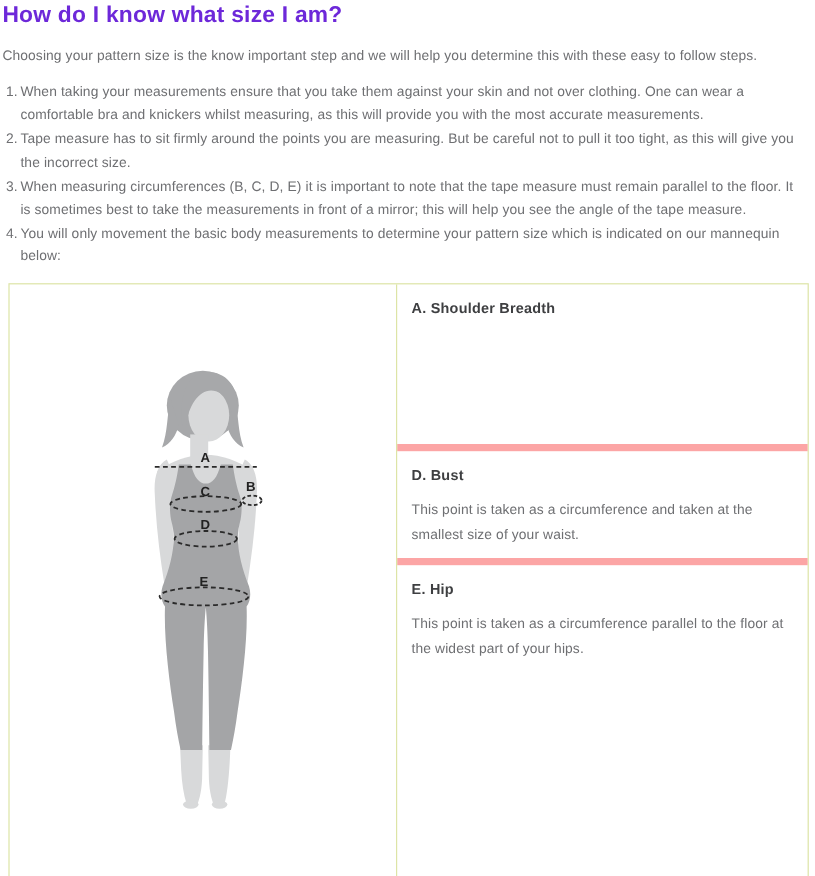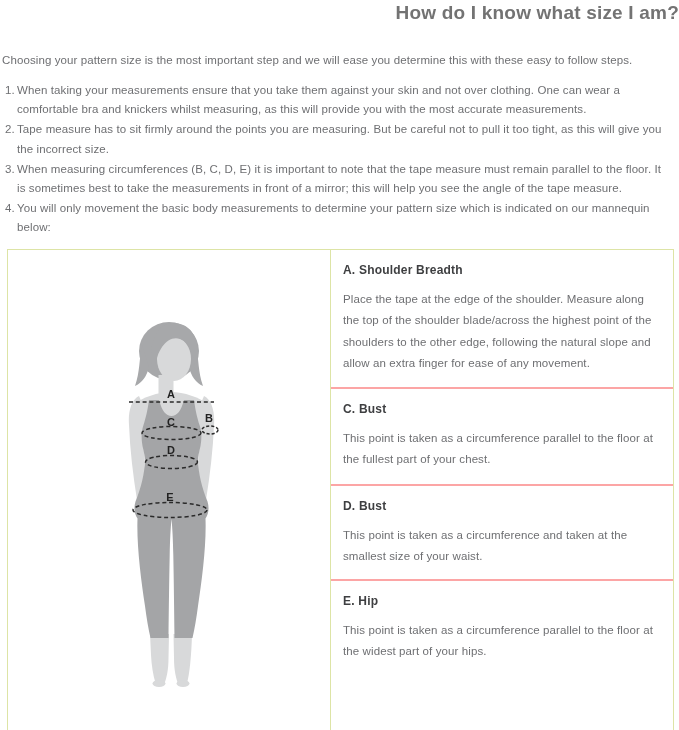--- a/index.html
+++ b/index.html
@@ -11,24 +11,23 @@
     font-family: "Liberation Sans", "DejaVu Sans", sans-serif;
     color: #6e6f72;
     overflow: hidden;
   }
   .page { padding: 2px 0 0 2px; }
 
   h1.page-title {
     font-size: 19px;
     line-height: 21px;
     font-weight: 700;
-    color: #737373;
+    color: #6d28d9;
     letter-spacing: 0.2px;
-    margin-bottom: 30px;
-    text-align: right;
+    margin-bottom: 17px;
   }
   p.intro {
     font-size: 11.5px;
     line-height: 15px;
     letter-spacing: 0.1px;
   }
   ol.steps {
     list-style: none;
     margin: 13px 0 11px 0;
     max-width: 662px;
@@ -53,21 +52,21 @@
   }
   .figure-cell {
     flex: none;
     width: 323px;
     border-right: 1px solid #dde4a6;
     position: relative;
   }
   .figure-cell svg { display: block; width: 322px; height: 510px; }
   .info-col { flex: 1; display: flex; flex-direction: column; }
   .info-row {
-    border-bottom: 2px solid #fca5a5;
+    border-bottom: 6px solid #fca5a5;
     padding: 13px 10px 0 12px;
     overflow: hidden;
   }
   .info-row:last-child { border-bottom: none; flex: 1; }
   .row-a { height: 139px; }
   .row-b { height: 96px; }
   .row-c { height: 97px; }
   .row-d { height: 95px; }
   .info-row h2 {
     font-size: 12px;
@@ -90,21 +89,21 @@
     fill: #222222;
   }
 </style>
 </head>
 <body>
 
 <div class="page">
 
   <h1 class="page-title">How do I know what size I am?</h1>
 
-  <p class="intro">Choosing your pattern size is the most important step and we will ease you determine this with these easy to follow steps.</p>
+  <p class="intro">Choosing your pattern size is the know important step and we will help you determine this with these easy to follow steps.</p>
 
   <ol class="steps">
     <li class="step">
       <span class="step-num">1.</span>
       <span class="step-text">When taking your measurements ensure that you take them against your skin and not over clothing. One can wear a comfortable bra and knickers whilst measuring, as this will provide you with the most accurate measurements.</span>
     </li>
     <li class="step">
       <span class="step-num">2.</span>
       <span class="step-text">Tape measure has to sit firmly around the points you are measuring. But be careful not to pull it too tight, as this will give you the incorrect size.</span>
     </li>
@@ -155,25 +154,20 @@
         <text class="marker-text" x="201" y="172" text-anchor="middle">B</text>
         <text class="marker-text" x="163" y="176" text-anchor="middle">C</text>
         <text class="marker-text" x="163" y="204" text-anchor="middle">D</text>
         <text class="marker-text" x="162" y="251" text-anchor="middle">E</text>
       </svg>
     </div>
 
     <div class="info-col">
       <section class="info-row row-a">
         <h2>A. Shoulder Breadth</h2>
-        <p>Place the tape at the edge of the shoulder. Measure along the top of the shoulder blade/across the highest point of the shoulders to the other edge, following the natural slope and allow an extra finger for ease of any movement.</p>
-      </section>
-      <section class="info-row row-c">
-        <h2>C. Bust</h2>
-        <p>This point is taken as a circumference parallel to the floor at the fullest part of your chest.</p>
       </section>
       <section class="info-row row-d">
         <h2>D. Bust</h2>
         <p>This point is taken as a circumference and taken at the smallest size of your waist.</p>
       </section>
       <section class="info-row row-e">
         <h2>E. Hip</h2>
         <p>This point is taken as a circumference parallel to the floor at the widest part of your hips.</p>
       </section>
     </div>

